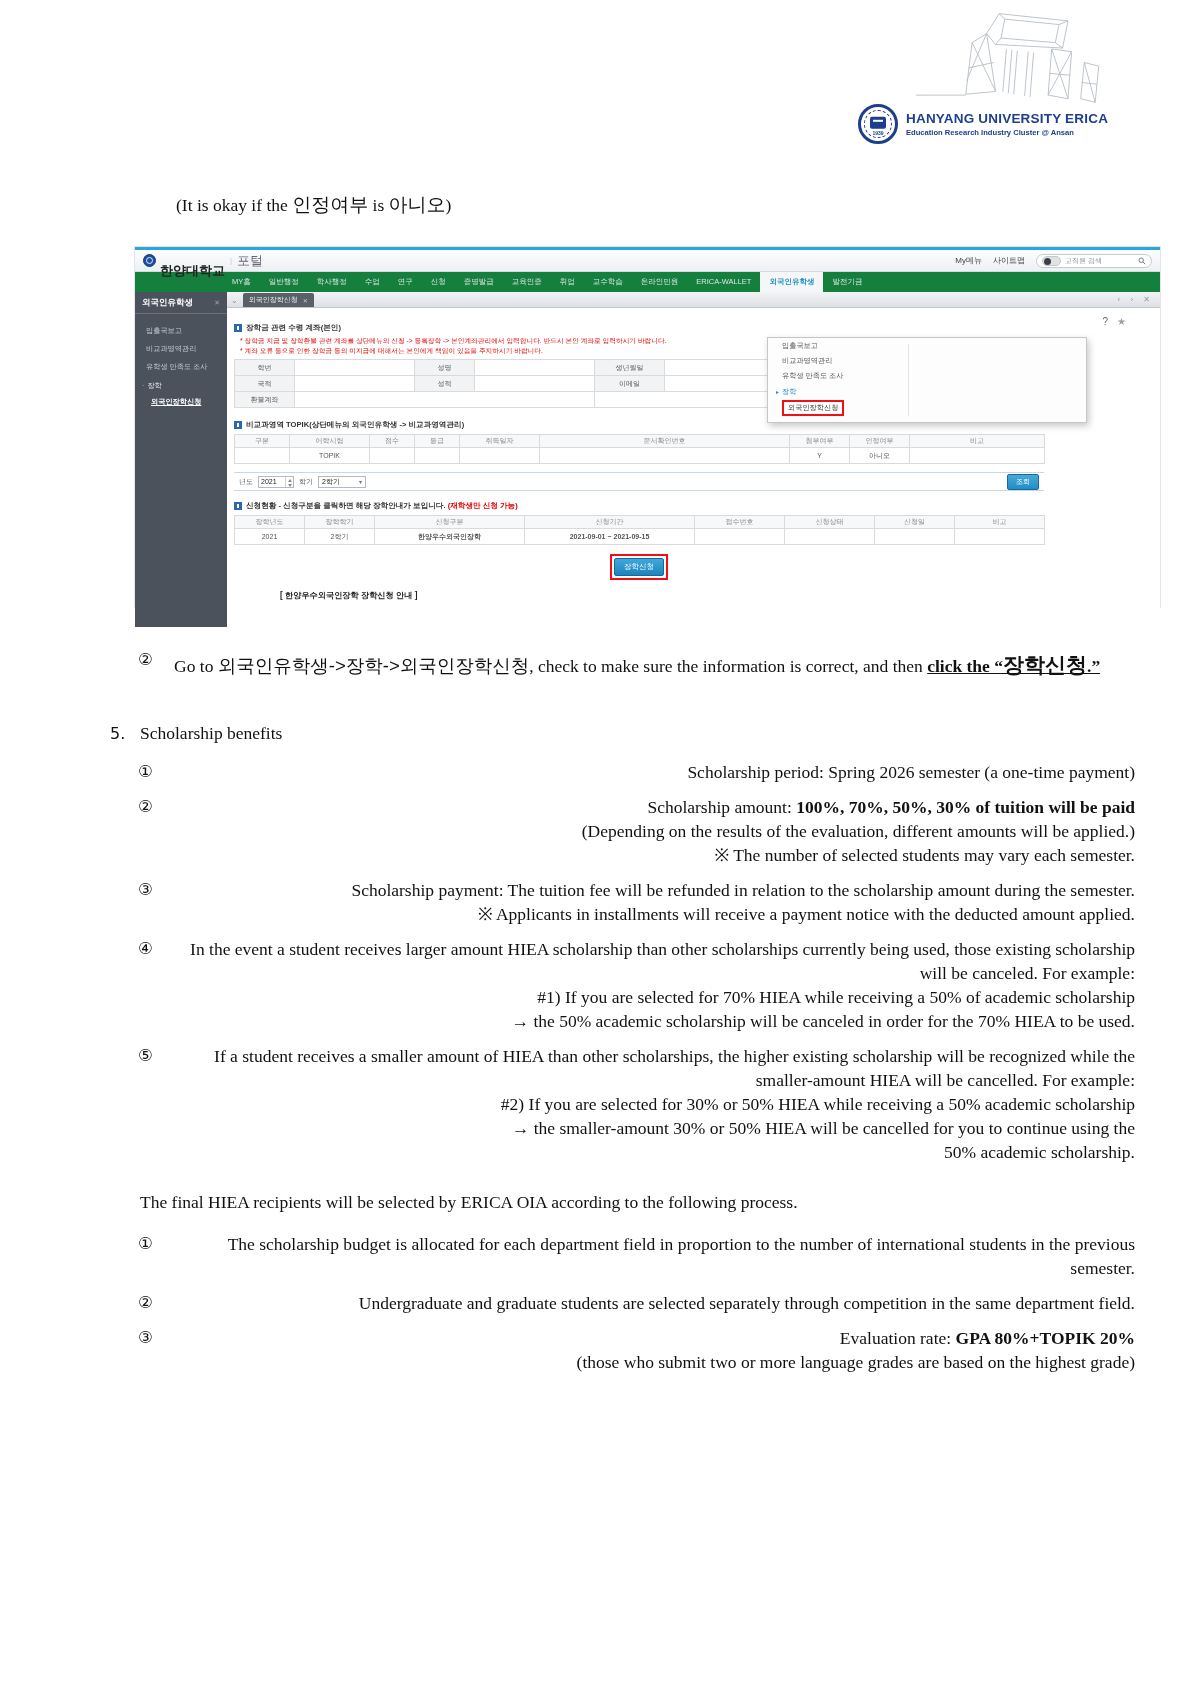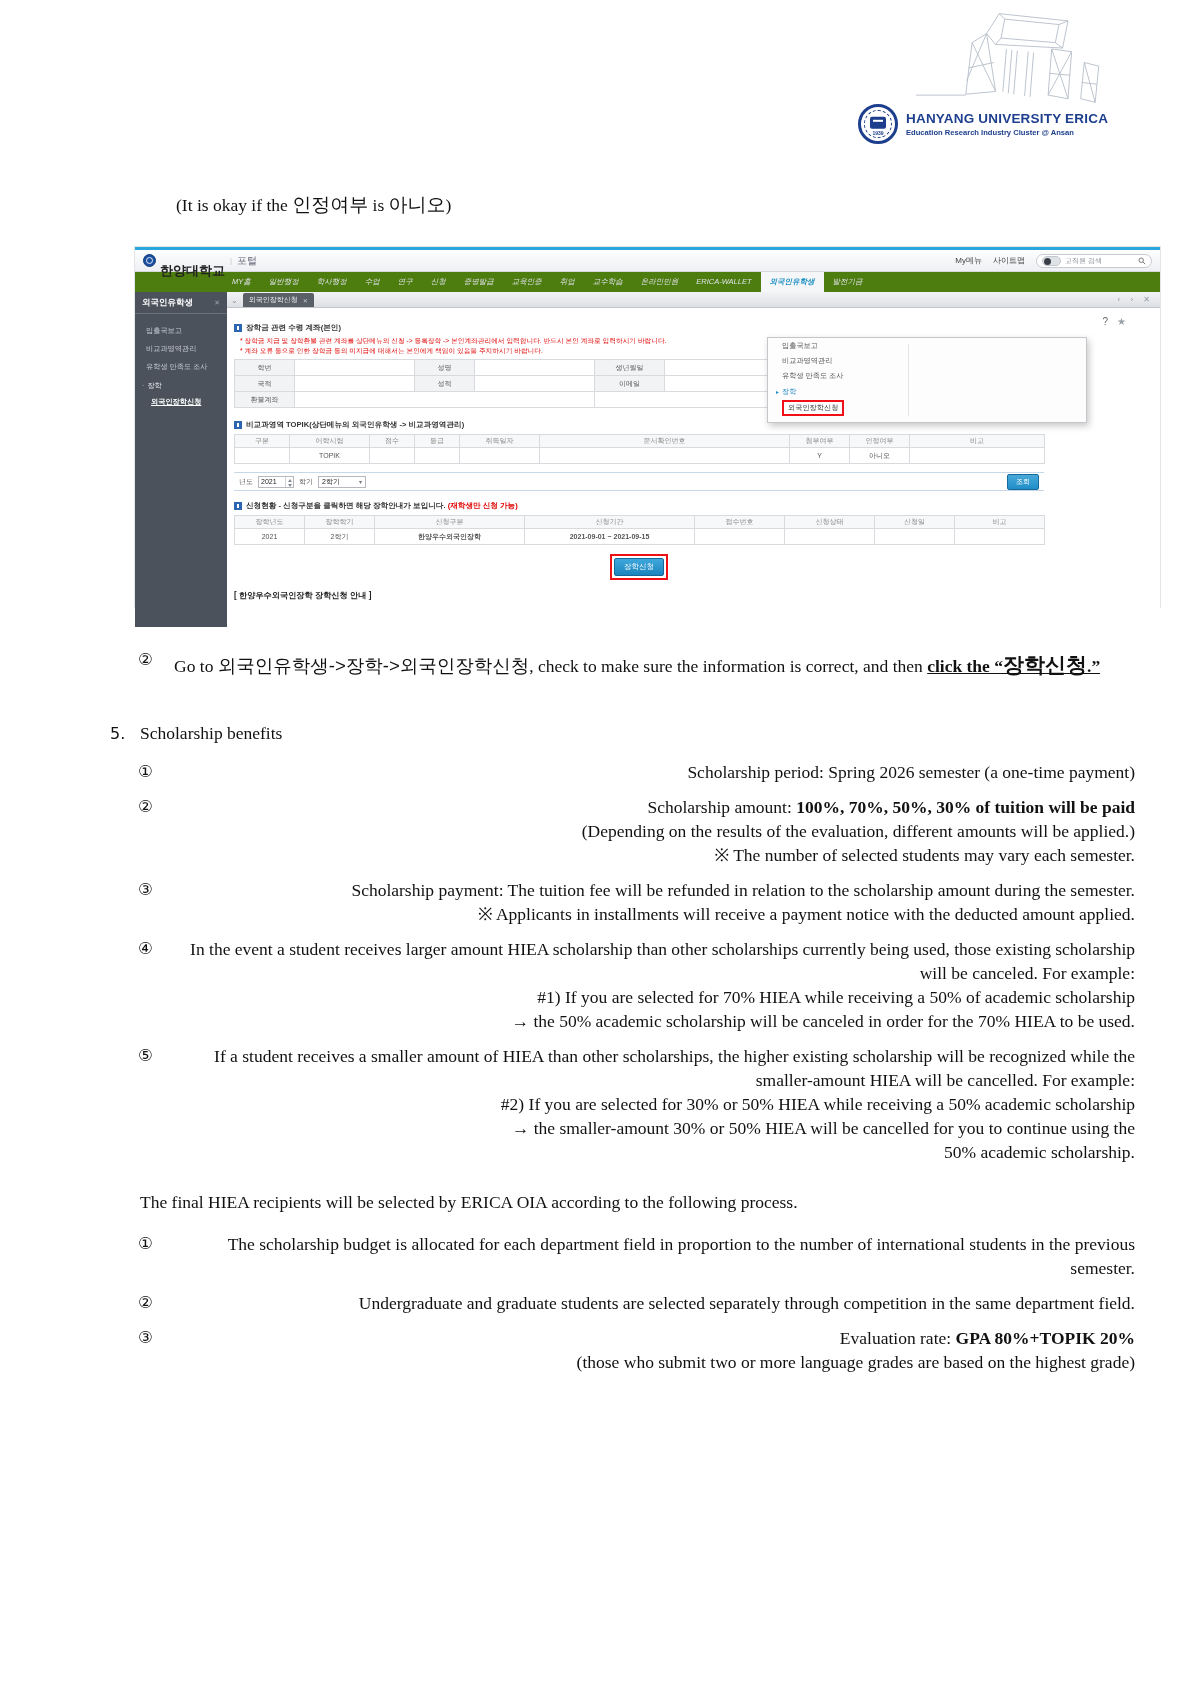--- a/index.html
+++ b/index.html
@@ -36,30 +36,30 @@
           font-family:"Liberation Sans","DejaVu Sans",sans-serif; background:#eef0f2;
           box-shadow:0 0 0 1px #e3e5e8; font-size:7.5px; color:#333; }
   .shot-topline { height:3px; background:#2aa7da; }
   .shot-header { height:22px; background:linear-gradient(#fcfdfe,#eef0f3);
           border-bottom:1px solid #d5d8dc; display:flex; align-items:center; padding:0 8px; }
   .hy-emblem { width:13px; height:13px; border-radius:50%; background:#1b50a0;
           border:1px solid #143c7c; position:relative; margin-right:4px; }
   .hy-emblem::after { content:""; position:absolute; inset:2px; border:1px solid rgba(255,255,255,.85); border-radius:50%; }
   .hd-univ { font-weight:bold; font-size:13px; color:#222;margin-top:21px; }
   .hd-sep { color:#c6c9ce; margin:0 5px; font-size:8px; }
-  .hd-portal { font-size:10px; color:#667; }
+  .hd-portal { font-size:13px; color:#667; }
   .hd-right { margin-left:auto; display:flex; align-items:center; gap:11px; }
   .hd-link { font-size:8px; color:#444; }
   .srch { display:flex; align-items:center; gap:4px; background:#fff; border:1px solid #c8ccd2;
           border-radius:8px; height:14px; padding:0 5px; width:116px; }
   .tog { width:19px; height:10px; border-radius:6px; background:#dfe2e7; border:1px solid #c3c7cd; position:relative; }
   .tog::after { content:""; position:absolute; left:1px; top:1px; width:7px; height:7px;
           border-radius:50%; background:#3a3f48; }
   .srch-txt { font-size:7px; color:#8a8f97; flex:1; }
-  .nav { height:20px; background:#4d7c0f; display:flex; align-items:stretch; padding-left:88px;font-style:italic; }
+  .nav { height:20px; background:#15803d; display:flex; align-items:stretch; padding-left:88px; }
   .nav-item { padding:0 9px; line-height:20px; color:#dfe3e9; font-size:7.5px; white-space:nowrap; }
   .nav-item.active { background:#f4f6f8; color:#1d8fc4; font-weight:bold; }
   .shot-body { display:flex; height:335px; }
 
   .sbar { width:92px; background:#4b525c; color:#c6cbd3; flex:0 0 auto; }
   .sbar-title { height:22px; display:flex; align-items:center; padding:0 7px;
           border-bottom:1px solid rgba(255,255,255,.18); color:#fff; font-weight:bold; font-size:8.5px; }
   .sbar-title .x { margin-left:auto; color:#9aa1ab; font-size:7px; }
   .sbar-items { padding-top:8px; }
   .sbar-item { padding:4px 0 4px 11px; font-size:7.2px; white-space:nowrap; }
@@ -113,21 +113,21 @@
   .selbox { display:flex; align-items:center; border:1px solid #b5b9bf; background:#fff; height:12px; width:48px; padding:0 3px; }
   .selbox .v { flex:1; font-size:7px; color:#222; }
   .selbox .ar { color:#777; font-size:6px; }
   .btn-inq { margin-left:auto; background:linear-gradient(#49a9d8,#1f8ec9); border:1px solid #16699a;
           color:#fff; font-size:7px; padding:2px 8px; border-radius:2px; }
 
   .btn-row { width:810px; display:flex; justify-content:center; margin-top:9px; }
   .redbox { border:2px solid #ee1016; padding:2px; display:inline-block; }
   .btn-apply { background:linear-gradient(#3fa9dd,#1b84bd); border:1px solid #16699a; color:#fff;
           font-size:7.5px; padding:3px 9px; border-radius:2px; display:inline-block; }
-  .guide { font-size:8.2px; font-weight:bold; color:#222; margin-top:10px; }
+  .guide { font-size:8.2px; font-weight:bold; color:#222; margin-top:10px;margin-left:46px; }
 
   .dropdown { position:absolute; left:540px; top:45px; width:320px; height:86px; background:#fdfdfe;
           border:1px solid #c3c7cc; box-shadow:2px 3px 7px rgba(0,0,0,.22); z-index:5; }
   .dropdown .vdiv { position:absolute; left:140px; top:6px; bottom:6px; width:1px; background:#e4e6e9; }
   .dd-item { font-size:7.2px; color:#555; padding:2.5px 0 2.5px 14px; }
   .dd-sec { font-size:7.2px; color:#2a8dc7; padding:4px 0 2px 8px; }
   .dd-sec::before { content:"▸"; font-size:6px; margin-right:3px; }
   .dd-hl { margin:1px 0 0 14px; display:inline-block; border:2px solid #ee1016; padding:1px 4px;
           font-size:7.2px; color:#333; background:#fff; }
 

